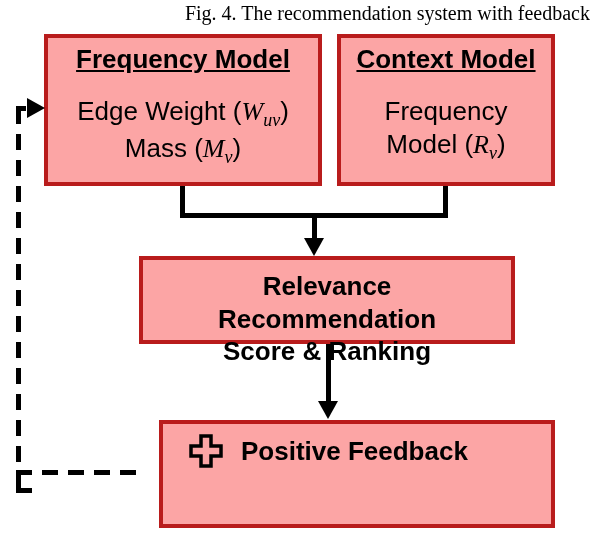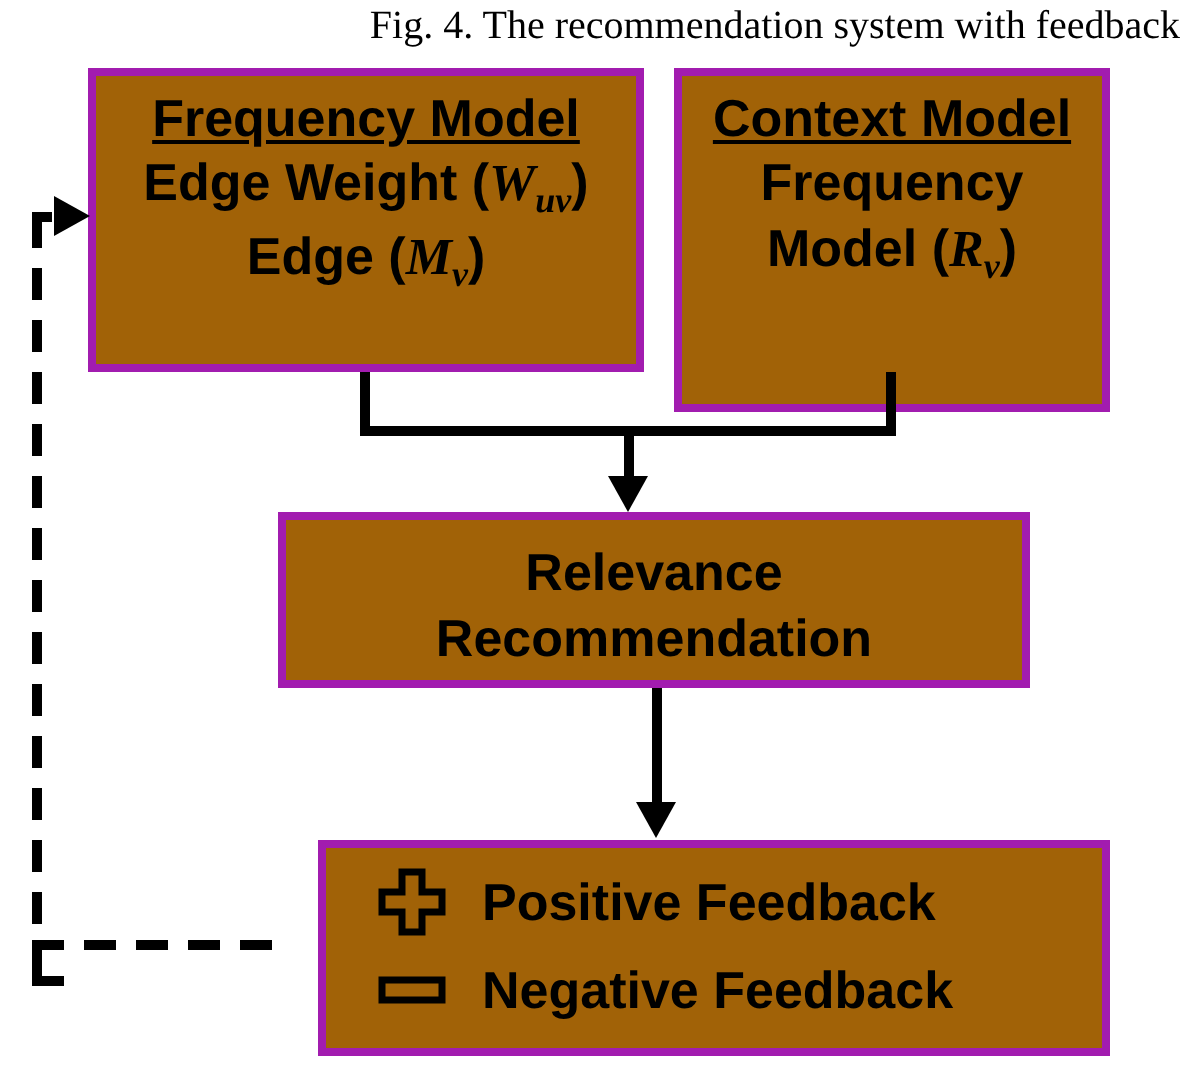--- a/index.html
+++ b/index.html
@@ -19,38 +19,39 @@
   .caption {
     position: absolute;
     top: 2px;
     left: 0;
     right: 0;
     text-align: right;
     font-size: 20px;
   }
   .box {
     position: absolute;
-    border: 4px solid #a21caf;
-    background: #a16207;
+    border: 4px solid #b91c1c;
+    background: #fca5a5;
     box-sizing: border-box;
     text-align: center;
   }
   .box-title {
     font-family: "Helvetica Neue", Arial, sans-serif;
     font-weight: bold;
     text-decoration: underline;
     font-size: 26px;
     display: block;
     margin-top: 6px;
   }
   .box-body {
     font-family: "Helvetica Neue", Arial, sans-serif;
-    font-weight: bold;
+    font-weight: normal;
     font-size: 26px;
     line-height: 1.25;
+    margin-top: 20px;
     display: block;
   }
   .box-body .sub {
     font-style: italic;
     font-size: 18px;
     vertical-align: sub;
     font-family: "Times New Roman", Times, serif;
   }
   .box-body .ital {
     font-style: italic;
@@ -122,55 +123,48 @@
 <body>
 
 <div class="canvas">
 
   <div class="caption">Fig. 4.   The recommendation system with feedback</div>
 
   <div class="box" style="left:44px; top:34px; width:278px; height:152px;">
     <span class="box-title">Frequency Model</span>
     <span class="box-body">
       <span>Edge Weight (</span><span class="ital">W</span><span class="sub">uv</span><span>)</span><br>
-      <span>Edge (</span><span class="ital">M</span><span class="sub">v</span><span>)</span>
+      <span>Mass (</span><span class="ital">M</span><span class="sub">v</span><span>)</span>
     </span>
   </div>
 
-  <div class="box" style="left:337px; top:34px; width:218px; height:172px;">
+  <div class="box" style="left:337px; top:34px; width:218px; height:152px;">
     <span class="box-title">Context Model</span>
     <span class="box-body">
       <span>Frequency</span><br>
       <span>Model (</span><span class="ital">R</span><span class="sub">v</span><span>)</span>
     </span>
   </div>
 
   <div class="box" style="left:139px; top:256px; width:376px; height:88px;">
     <span class="calc-body">
       <span>Relevance Recommendation</span><br>
+      <span>Score &amp; Ranking</span>
     </span>
   </div>
 
   <div class="box" style="left:159px; top:420px; width:396px; height:108px; text-align:right;">
     <div class="fb-line">
       <span class="plus-icon">
         <svg viewBox="0 0 34 34" width="34" height="34">
           <path d="M12 2 H22 V12 H32 V22 H22 V32 H12 V22 H2 V12 H12 Z" fill="none" stroke="#000" stroke-width="3.5"></path>
         </svg>
       </span>
       <span class="txt">Positive Feedback</span>
     </div>
-    <div class="fb-line">
-      <span class="minus-icon">
-        <svg viewBox="0 0 34 34" width="34" height="34">
-          <rect x="2" y="12" width="30" height="10" fill="none" stroke="#000" stroke-width="3.5"></rect>
-        </svg>
-      </span>
-      <span class="txt">Negative Feedback</span>
-    </div>
   </div>
 
   <div class="arrow-line" style="left:180px; top:186px; width:5px; height:30px;"></div>
 
   <div class="arrow-line" style="left:443px; top:186px; width:5px; height:30px;"></div>
 
   <div class="arrow-line" style="left:180px; top:213px; width:268px; height:5px;"></div>
 
   <div class="arrow-line" style="left:312px; top:213px; width:5px; height:26px;"></div>
   <div class="arrow-head-down" style="left:304px; top:238px;"></div>

